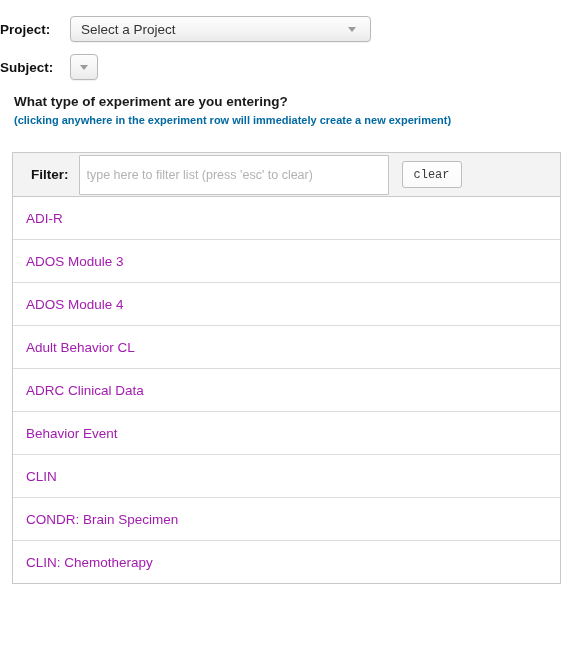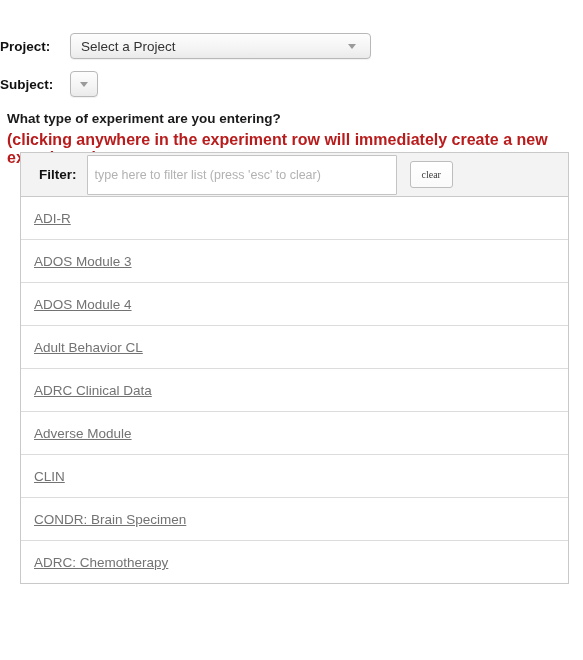--- a/index.html
+++ b/index.html
@@ -13,21 +13,20 @@
     overflow: hidden;
     font-family: "Liberation Sans", sans-serif;
     font-size: 13px;
     color: #222222;
     position: relative;
   }
 
   
   .form-area {
     padding-top: 14px;
-    margin-top: 17px;
   }
   .form-row {
     display: flex;
     align-items: center;
     height: 30px;
     margin-bottom: 8px;
   }
   .form-label {
     width: 70px;
     text-align: right;
@@ -71,39 +70,39 @@
   }
   .select-project .caret {
     position: absolute;
     right: 14px;
     top: 50%;
     margin-top: -2px;
   }
 
   
   .headings {
-    padding-left: 7px;
+    padding-left: 14px;
     margin-top: 12px;
   }
   .heading-main {
     font-weight: bold;
     font-size: 13.5px;
     color: #1a1a1a;
     margin-bottom: 5px;
   }
   .heading-sub {
     font-weight: bold;
-    font-size: 16px;
-    color: #b91c1c;
+    font-size: 11px;
+    color: #0369a1;
   }
 
   
   .panel {
     position: absolute;
-    left: 20px;
+    left: 12px;
     top: 152px;
     width: 549px;
     box-sizing: border-box;
     border: 1px solid #c9c9c9;
     background: #ffffff;
   }
   .filter-bar {
     background: #f3f3f3;
     border-bottom: 1px solid #c9c9c9;
     height: 44px;
@@ -135,43 +134,42 @@
     color: #b2b2b2;
   }
   .clear-btn {
     margin-left: 13px;
     height: 27px;
     padding: 0 11px;
     box-sizing: border-box;
     border: 1px solid #bdbdbd;
     border-radius: 3px;
     background: linear-gradient(to bottom, #ffffff 0%, #fafafa 100%);
-    font-family: Liberation Serif, serif;
-    font-size: 10px;
+    font-family: Liberation Mono, monospace;
+    font-size: 12px;
     color: #3b3b3b;
     cursor: pointer;
   }
 
   .exp-list {
     list-style: none;
     margin: 0;
     padding: 0;
   }
   .exp-row {
     border-bottom: 1px solid #dcdcdc;
     padding: 14px 0 13px 13px;
     cursor: pointer;
     background: #ffffff;
   }
   .exp-row:last-child {
     border-bottom: none;
   }
   .exp-link {
-    color: #737373;
-    text-decoration: underline;
+    color: #a21caf;
     font-size: 13.5px;
     font-weight: normal;
     cursor: pointer;
   }
   .exp-desc {
     margin-top: 6px;
     font-size: 12.5px;
     color: #5e5e5e;
   }
 </style>
@@ -220,26 +218,26 @@
     <li class="exp-row">
       <span class="exp-link">ADOS Module 4</span>
     </li>
     <li class="exp-row">
       <span class="exp-link">Adult Behavior CL</span>
     </li>
     <li class="exp-row">
       <span class="exp-link">ADRC Clinical Data</span>
     </li>
     <li class="exp-row">
-      <span class="exp-link">Adverse Module</span>
+      <span class="exp-link">Behavior Event</span>
     </li>
     <li class="exp-row">
       <span class="exp-link">CLIN</span>
     </li>
     <li class="exp-row">
       <span class="exp-link">CONDR: Brain Specimen</span>
     </li>
     <li class="exp-row">
-      <span class="exp-link">ADRC: Chemotherapy</span>
+      <span class="exp-link">CLIN: Chemotherapy</span>
     </li>
   </ul>
 
 </div>
 
 </body></html>

